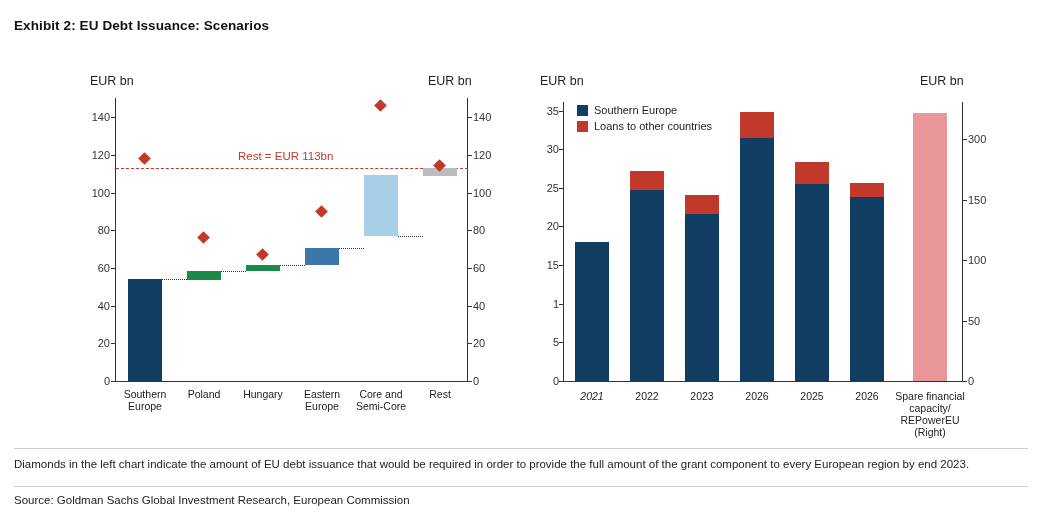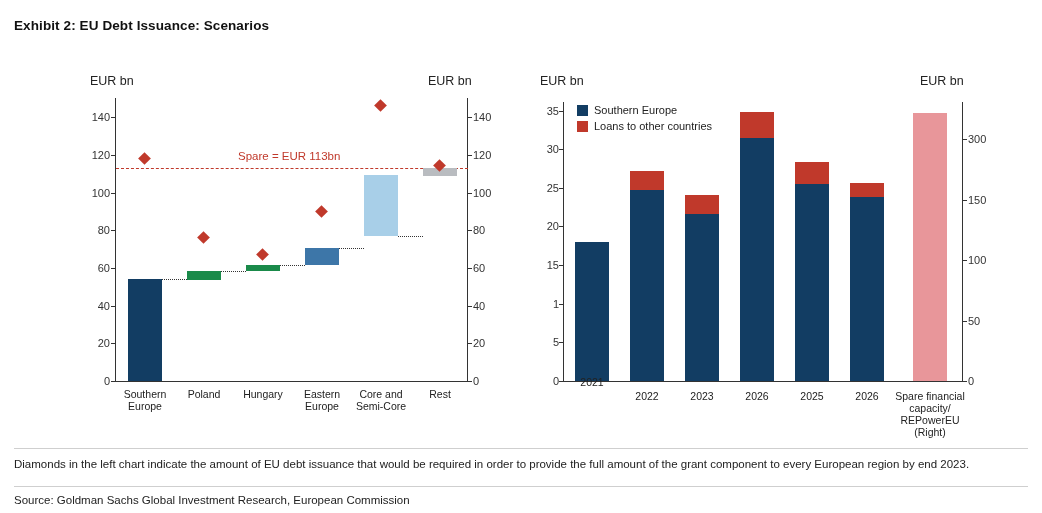--- a/index.html
+++ b/index.html
@@ -109,21 +109,21 @@
     <div class="tick-mark" style="left:458px;top:321px;"></div>
     <div class="tick-mark" style="left:458px;top:283px;"></div>
     <div class="tick-mark" style="left:458px;top:246px;"></div>
     <div class="tick-mark" style="left:458px;top:208px;"></div>
     <div class="tick-mark" style="left:458px;top:170px;"></div>
     <div class="tick-mark" style="left:458px;top:133px;"></div>
     <div class="tick-mark" style="left:458px;top:95px;"></div>
     <div class="tick-mark" style="left:458px;top:57px;"></div>
 
     <div class="total-line" style="left:106px;top:108px;width:352px;"></div>
-    <div class="total-label" style="left:228px;top:90px;">Spare = EUR 113bn</div>
+    <div class="total-label" style="left:228px;top:90px;">Rest = EUR 113bn</div>
 
     <div class="bar" style="left:118px;top:219px;width:34px;height:102px;background:#123d63;"></div>
 
     <div class="bar" style="left:177px;top:211px;width:34px;height:9px;background:#1a8a4a;"></div>
 
     <div class="bar" style="left:236px;top:205px;width:34px;height:6px;background:#1a8a4a;"></div>
 
     <div class="bar" style="left:295px;top:188px;width:34px;height:17px;background:#3d76a8;"></div>
 
     <div class="bar" style="left:354px;top:115px;width:34px;height:61px;background:#a8cfe8;"></div>
@@ -216,21 +216,21 @@
     <div class="bar" style="left:225px;top:52px;width:34px;height:26px;background:#c0392b;"></div>
 
     <div class="bar" style="left:280px;top:124px;width:34px;height:197px;background:#123d63;"></div>
     <div class="bar" style="left:280px;top:102px;width:34px;height:22px;background:#c0392b;"></div>
 
     <div class="bar" style="left:335px;top:137px;width:34px;height:184px;background:#123d63;"></div>
     <div class="bar" style="left:335px;top:123px;width:34px;height:14px;background:#c0392b;"></div>
 
     <div class="bar" style="left:398px;top:53px;width:34px;height:268px;background:#e8969a;"></div>
 
-    <div class="cat-label" style="left:47px;top:316px;width:60px;">2021</div>
+    <div class="cat-label" style="left:47px;top:330px;width:60px;font-style:italic;">2021</div>
     <div class="cat-label" style="left:102px;top:330px;width:60px;">2022</div>
     <div class="cat-label" style="left:157px;top:330px;width:60px;">2023</div>
     <div class="cat-label" style="left:212px;top:330px;width:60px;">2026</div>
     <div class="cat-label" style="left:267px;top:330px;width:60px;">2025</div>
     <div class="cat-label" style="left:322px;top:330px;width:60px;">2026</div>
     <div class="cat-label" style="left:378px;top:330px;width:74px;">Spare financial capacity/ REPowerEU (Right)</div>
   </div>
 </div>
 
 <div class="divider" style="top:448px;"></div>

